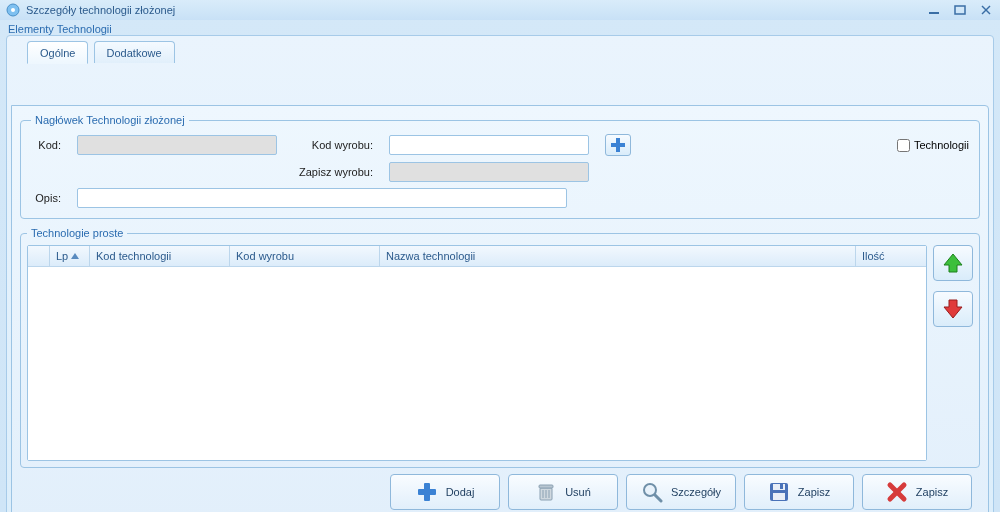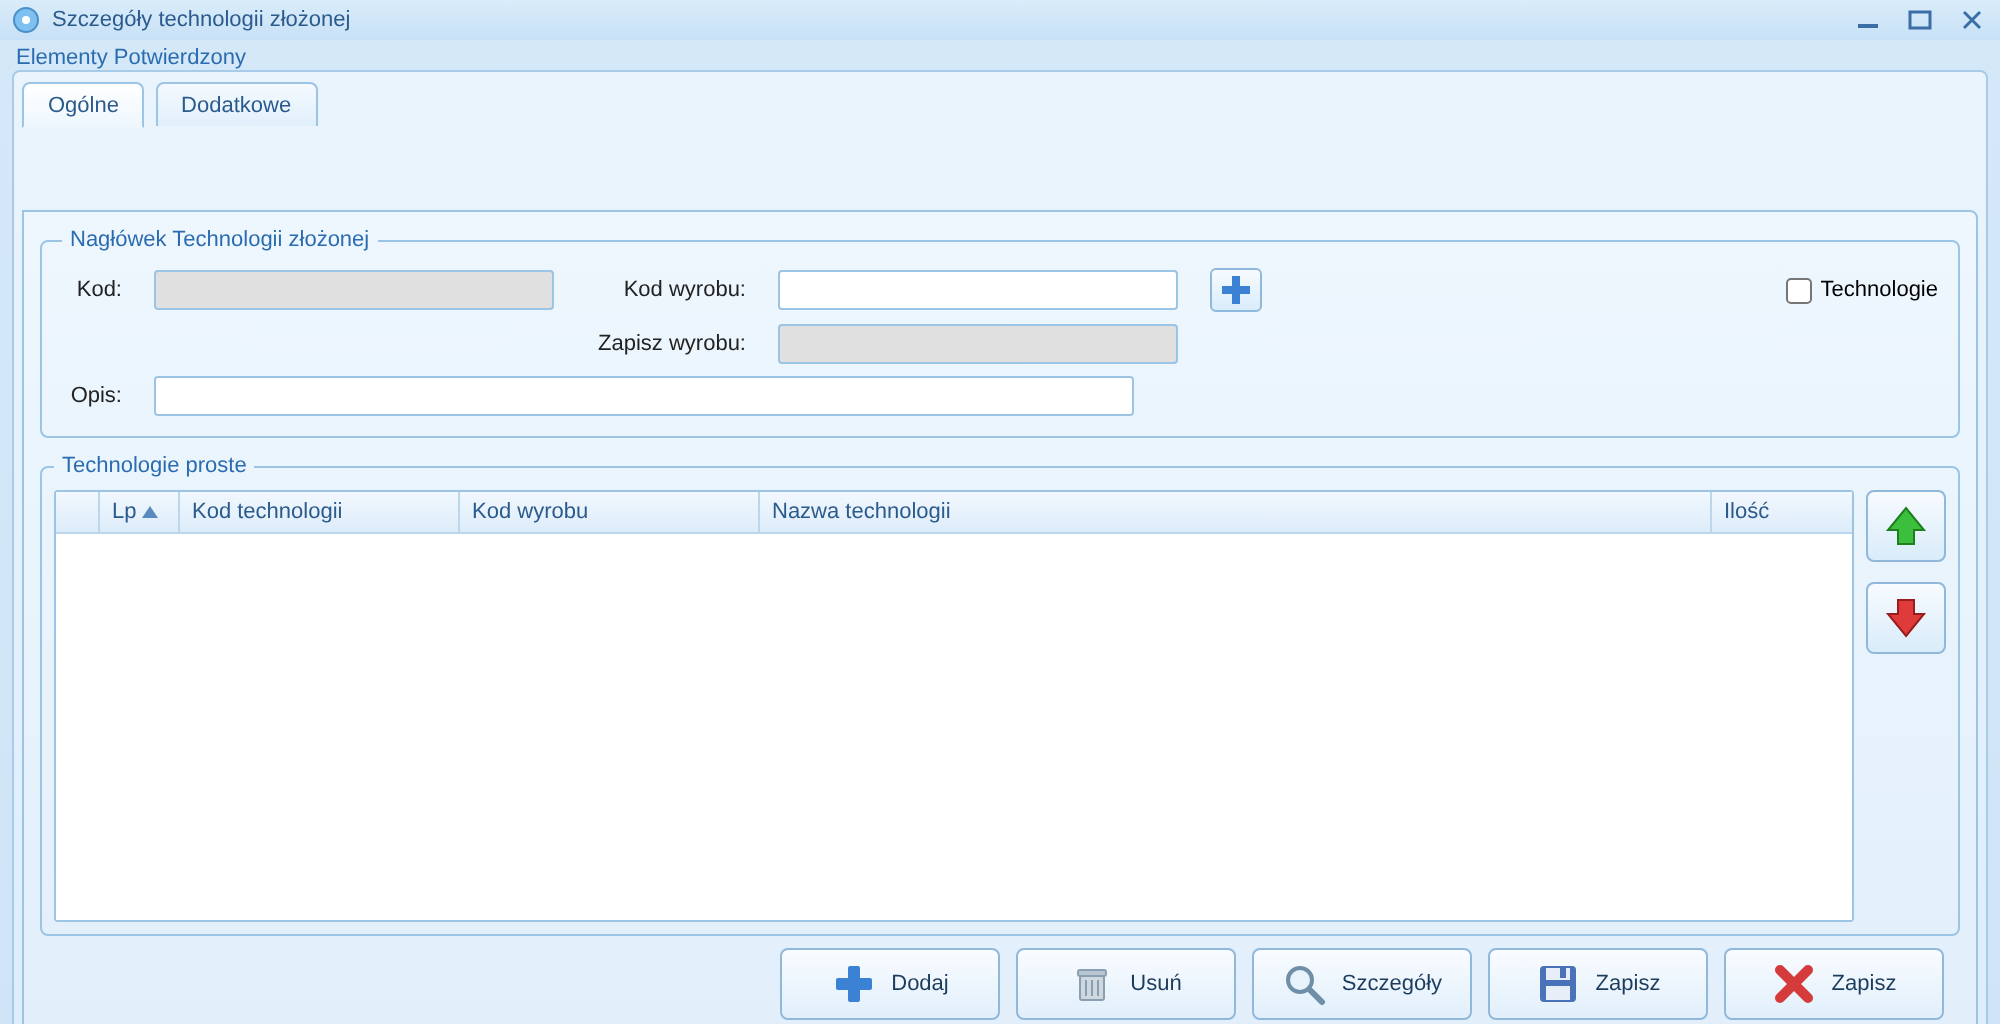--- a/index.html
+++ b/index.html
@@ -3,21 +3,21 @@
 <meta charset="utf-8">
 <style>
   * { box-sizing: border-box; margin: 0; padding: 0; font-family: Tahoma, Arial, sans-serif; font-size: 11px; }
   body { background: linear-gradient(#d4e8f8,#cfe5f7); width: 1000px; height: 512px; overflow: hidden; }
   .titlebar { height: 20px; background: linear-gradient(#d9ecfa,#c8e1f6); display: flex; align-items: center; padding: 0 6px; color: #2b5a8c; }
   .titlebar .title { margin-left: 6px; font-size: 11px; }
   .winbtns { margin-left: auto; display: flex; gap: 10px; }
   .winbtn { width: 16px; height: 14px; color: #3a6ea5; cursor: pointer; display:flex; align-items:center; justify-content:center; }
   .section-label { color: #2b6cb0; font-size: 11px; padding: 3px 6px 0 8px; }
   .panel { margin: 0 6px 6px 6px; background: linear-gradient(#eaf4fd,#dceefb); border: 1px solid #a7cbe9; border-radius: 4px; padding: 4px; }
-  .tabs { position: relative; height: 24px; margin-bottom: -1px; }
+  .tabs { position: relative; height: 24px; margin-bottom: -1px; margin-left: 16px; }
   .tab { display:inline-block; padding: 5px 12px 4px; border: 1px solid #9cc4e4; border-bottom: none; border-radius: 4px 4px 0 0; background: linear-gradient(#f4faff,#e1effb); color:#2b5a8c; cursor:pointer; margin-right:2px; position:relative; top:1px; }
   .tab.active { background: linear-gradient(#ffffff,#eef7fe); z-index:2; border-bottom: 1px solid #eef7fe; }
   .tabpage { border: 1px solid #9cc4e4; border-radius: 0 4px 4px 4px; background: linear-gradient(#eef7fe,#e2effb); padding: 8px 8px 6px 8px; margin-top: 42px; }
   fieldset.groupbox { border: 1px solid #9cc4e4; border-radius: 4px; padding: 8px 10px 10px 10px; margin-bottom: 8px; background: transparent; }
   fieldset.groupbox > legend { color:#2b6cb0; padding: 0 4px; font-size:11px; }
   .row { display:flex; align-items:center; gap:16px; margin-bottom:6px; }
   .lbl { color:#222; text-align:right; }
   input.txt { height:20px; border:1px solid #9cc4e4; border-radius:2px; padding:2px 4px; background:#fff; }
   input.txt[disabled] { background:#e0e0e0; }
   .small-btn { width:26px; height:22px; border:1px solid #8fb8db; border-radius:3px; background:linear-gradient(#f7fbff,#d9ecfa); display:flex; align-items:center; justify-content:center; cursor:pointer; }
@@ -59,21 +59,21 @@
       </div>
     <div class="winbtn">
         <svg width="12" height="10">
           <line x1="2" y1="1" x2="10" y2="9" stroke="#3a6ea5" stroke-width="1.5"></line>
           <line x1="10" y1="1" x2="2" y2="9" stroke="#3a6ea5" stroke-width="1.5"></line>
         </svg>
       </div>
   </div>
 </div>
 
-<div class="section-label">Elementy Potwierdzony</div>
+<div class="section-label">Elementy Technologii</div>
 
 <div class="panel">
   <div class="tabs">
     <div class="tab active">Ogólne</div>
     <div class="tab">Dodatkowe</div>
   </div>
   <div class="tabpage">
 
     <fieldset class="groupbox">
       <legend>Nagłówek Technologii złożonej</legend>
@@ -84,21 +84,21 @@
         <input class="txt" style="width: 200px;" value="">
         <div class="small-btn">
           <svg width="16" height="16">
               <rect x="6" y="1" width="4" height="14" fill="#3b82d4"></rect>
               <rect x="1" y="6" width="14" height="4" fill="#3b82d4"></rect>
             </svg>
         </div>
         <div style="flex:1"></div>
         <label class="chk">
           <input type="checkbox" style="">
-          <span>Technologie</span>
+          <span>Technologii</span>
         </label>
       </div>
       <div class="row">
         <span style="width:30px;"></span>
           <span style="width:200px;"></span>
         <span class="lbl" style="width:80px;">Zapisz wyrobu:</span>
         <input class="txt" style="width: 200px;" disabled="" value="">
       </div>
       <div class="row" style="margin-bottom:0;">
         <span class="lbl" style="width:30px;">Opis:</span>

